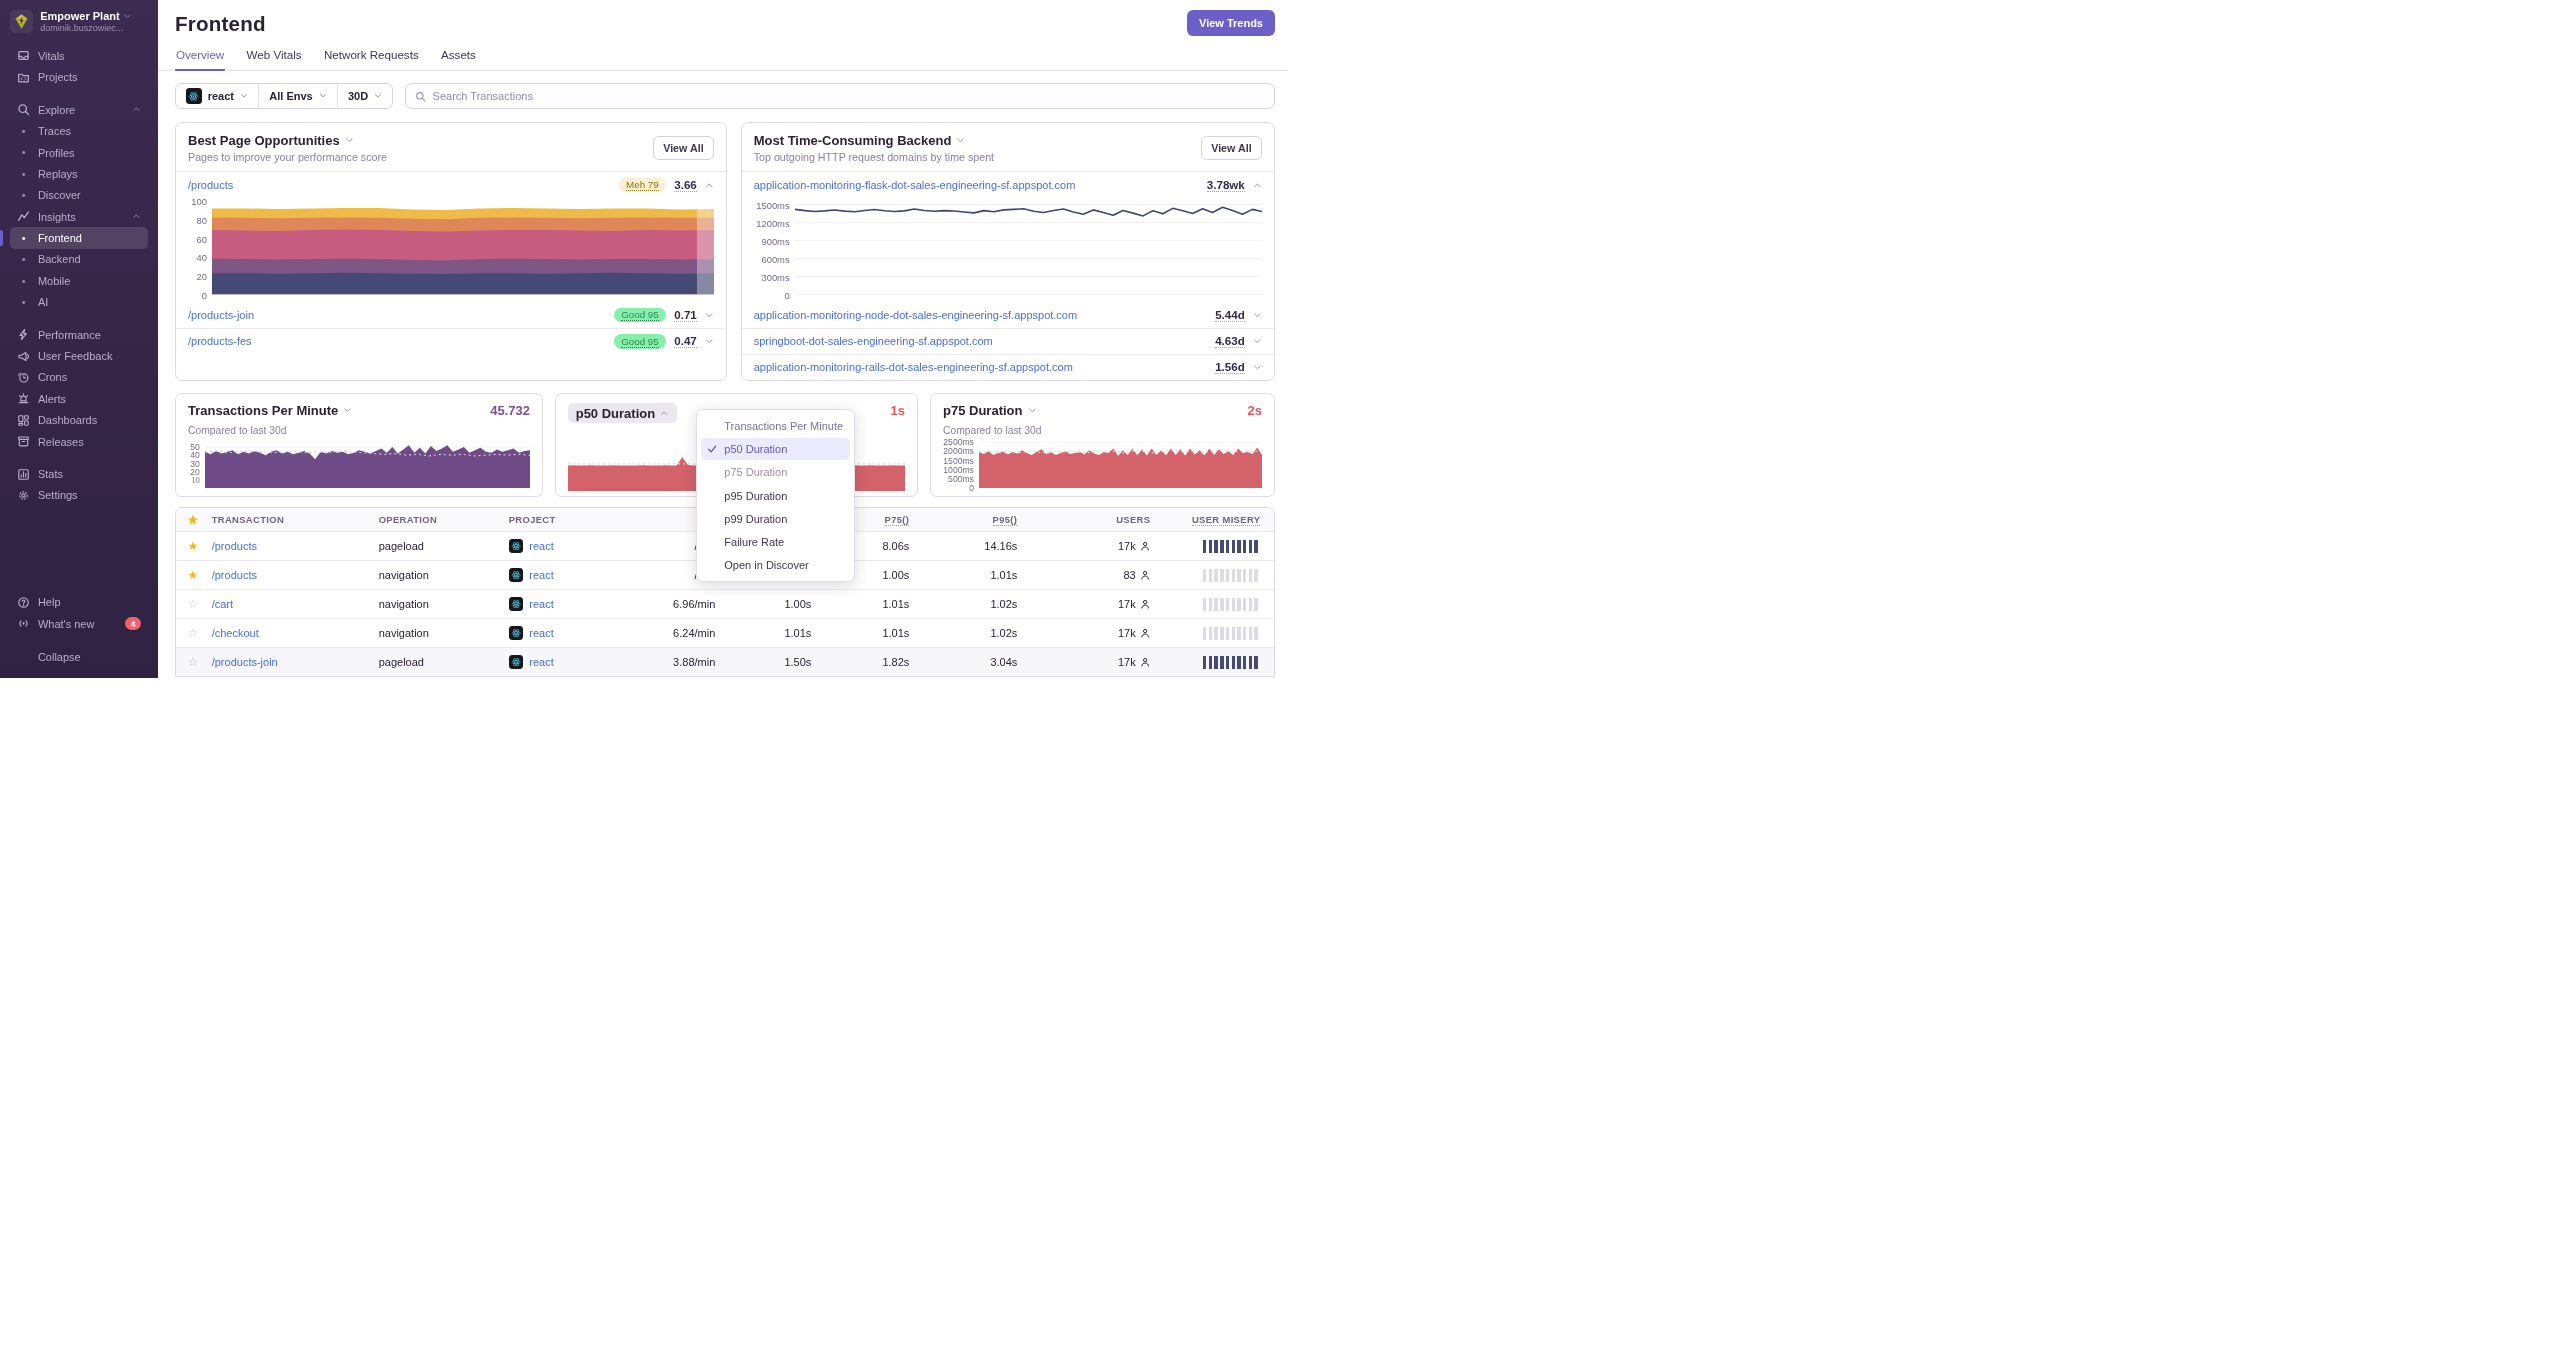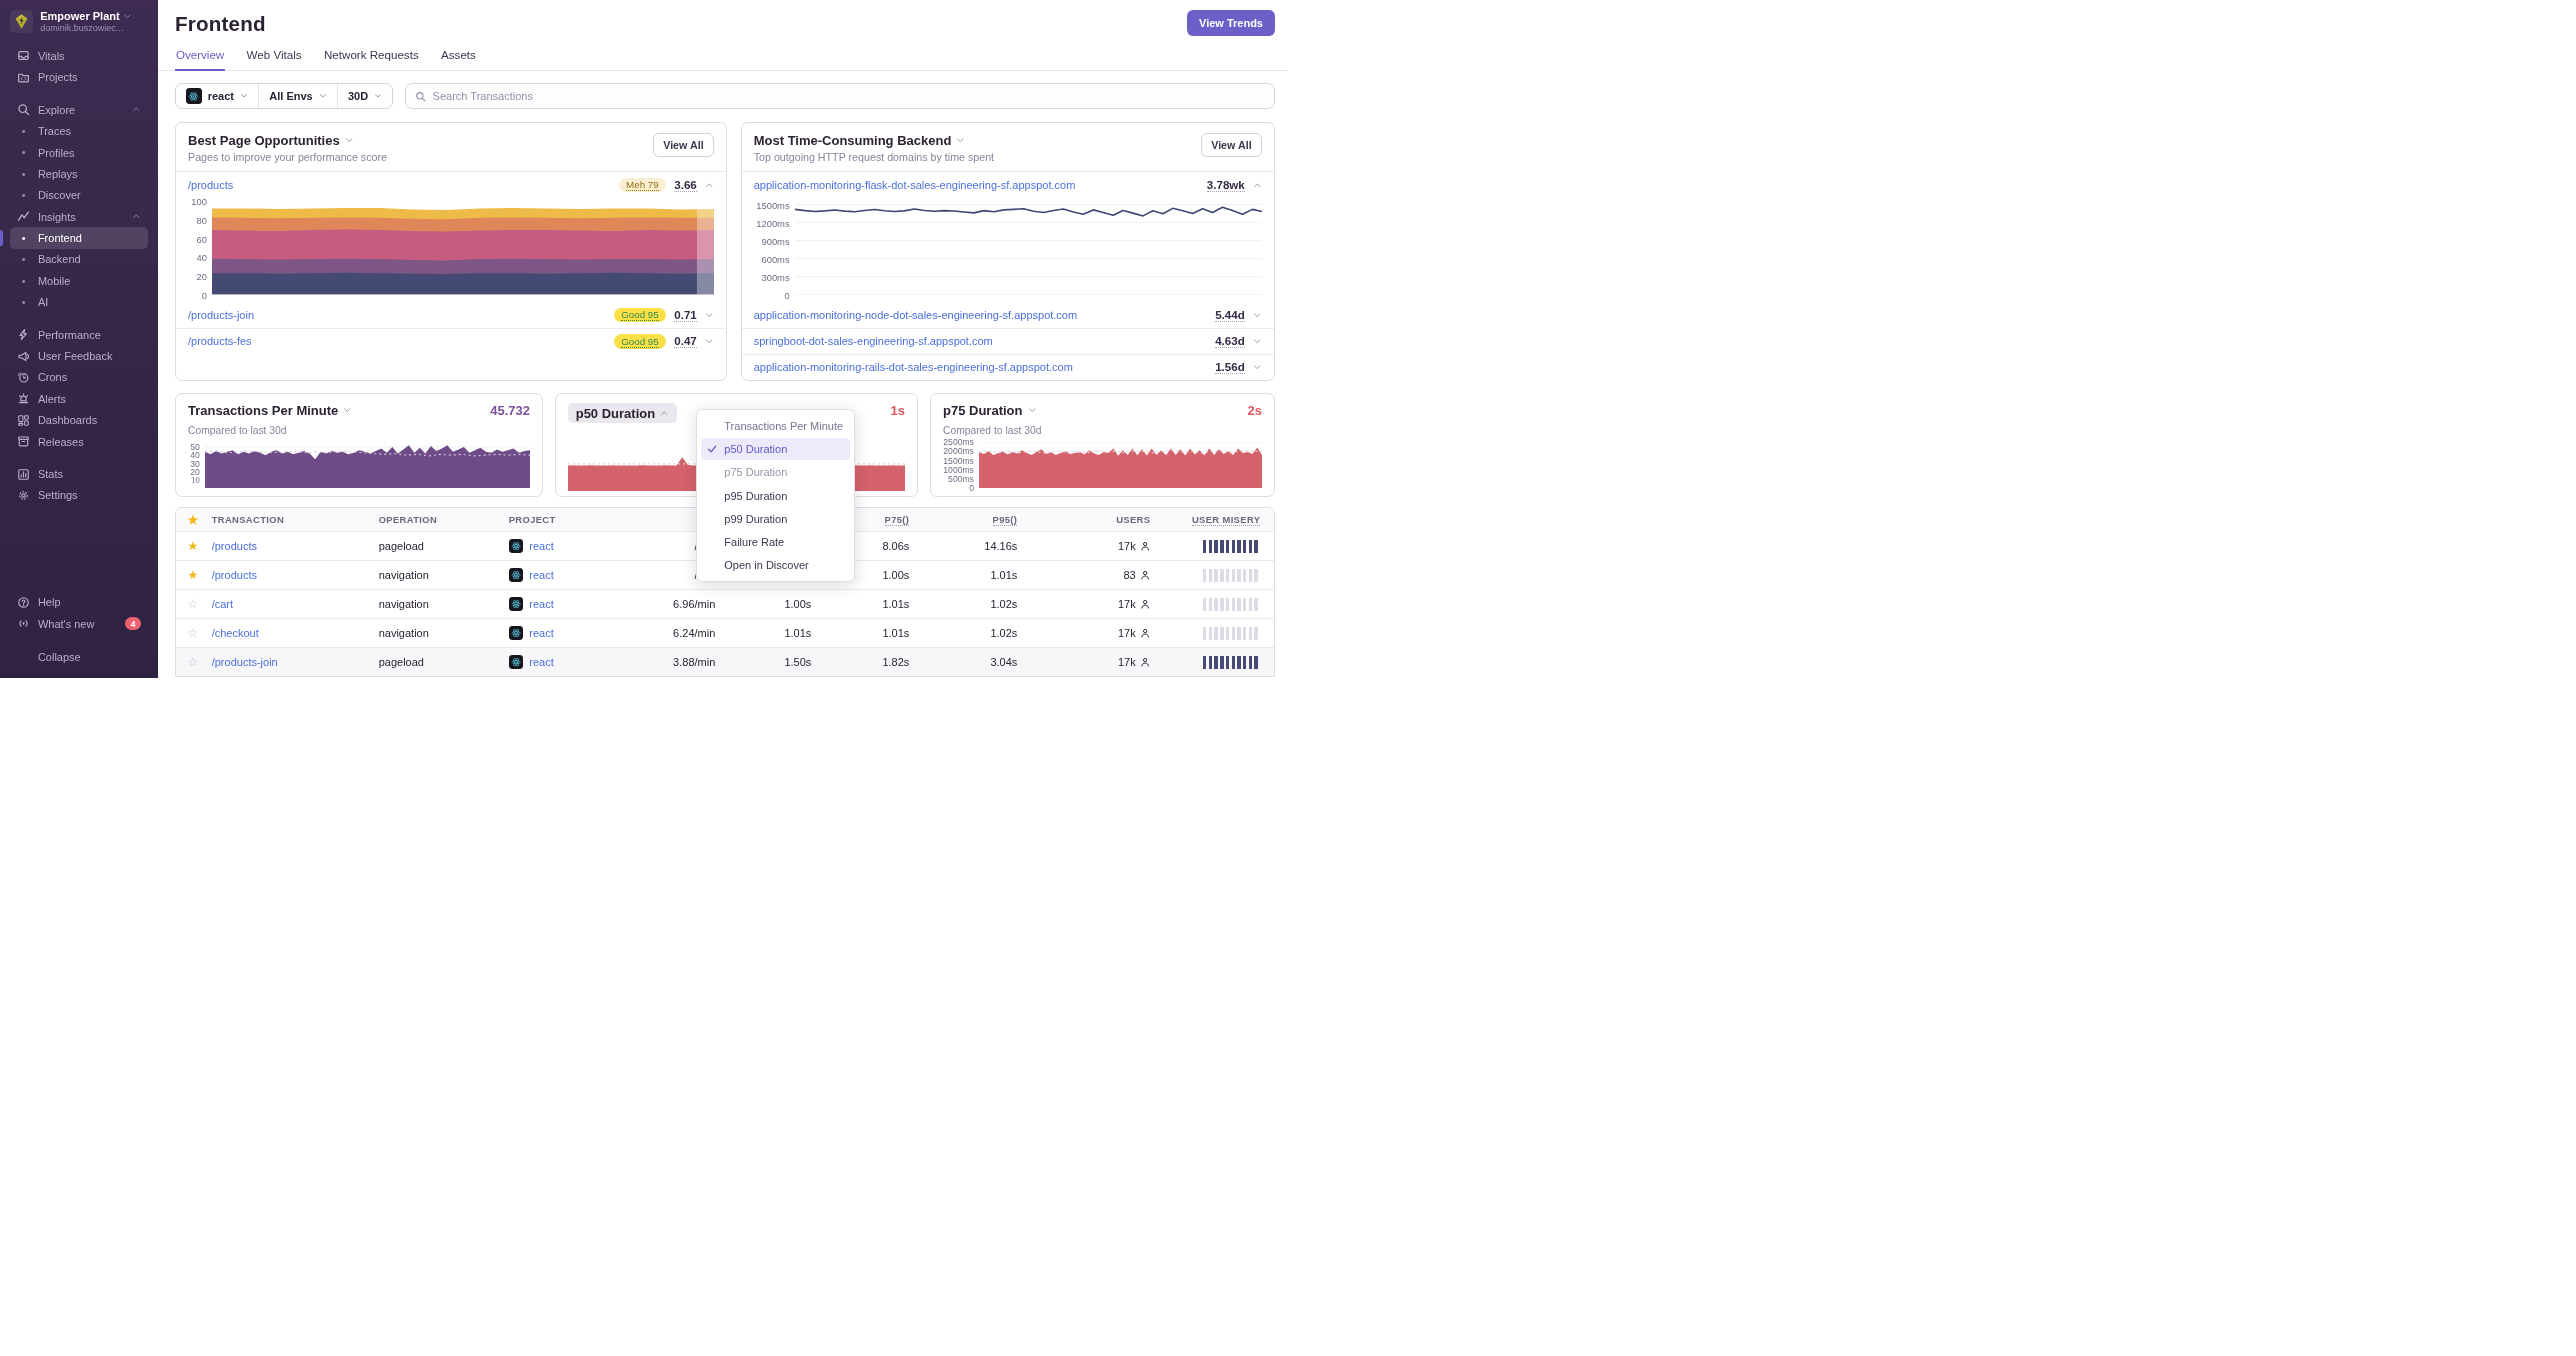--- a/index.html
+++ b/index.html
@@ -51,36 +51,36 @@
   .proj-icon { width:15.4px; height:15.4px; border-radius:3.4px; background:#16161d; display:flex; align-items:center; justify-content:center; }
   .chev { width:7.7px; height:7.7px; stroke:#857d92; }
   .search { flex:1; display:flex; align-items:center; gap:6.9px; border:0.9px solid #d8d2e0; border-radius:6.9px; background:#fdfdfe; padding:0 8.6px; }
   .search svg { width:11px; height:11px; stroke:#9a92a8; flex:0 0 11px; }
   .search input { border:none; outline:none; background:none; flex:1; font-size:11px; color:#2b2233; font-family:inherit; }
   .search input::placeholder { color:#978da6; }
 
   
   .grid-top { display:grid; grid-template-columns:552px 1fr; gap:13.7px; margin-top:13px; }
   .panel { border:0.9px solid #dfdae6; border-radius:6.9px; background:#fff; overflow:hidden; }
-  .panel-head { display:flex; justify-content:space-between; align-items:flex-start; padding:9.4px 12px 7.7px; border-bottom:0.9px solid #eae6ef; }
+  .panel-head { display:flex; justify-content:space-between; align-items:center; padding:9.4px 12px 7.7px; border-bottom:0.9px solid #eae6ef; }
   .ptitle { display:flex; align-items:center; gap:5.1px; font-size:13px; font-weight:bold; color:#2b2233; cursor:pointer; }
   .psub { font-size:10.7px; color:#8d819c; margin-top:3.4px; }
   .btn-secondary { border:0.9px solid #d5cfdd; background:#fff; border-radius:6px; font-size:10.7px; font-weight:bold;
     color:#40354f; padding:5.1px 9.4px; cursor:pointer; font-family:inherit; }
   .prow { display:flex; align-items:center; justify-content:space-between; padding:0 12px; height:26px; border-top:0.9px solid #ede9f1; font-size:11px; }
   .prow:first-of-type { border-top:none; }
   .exp-row { display:flex; align-items:center; justify-content:space-between; padding:0 12px; height:26px; font-size:11px; }
   a.plink { color:#4a6fdb; text-decoration:none; cursor:pointer; }
   .rright { display:flex; align-items:center; gap:8.6px; }
   .score { font-size:11.6px; font-weight:bold; color:#352a45; border-bottom:0.9px dotted #a99fb5; }
   .dval { font-size:11.6px; font-weight:bold; color:#352a45; border-bottom:0.9px dotted #a99fb5; }
   .badge { border-radius:17px; padding:1.7px 6.9px; font-size:9.8px; }
   .badge span { border-bottom:0.9px dotted; }
   .badge.meh { background:#fbf0d3; color:#8f7210; }
-  .badge.good { background:#fde047; color:#2c8a52; }
+  .badge.good { background:#86efac; color:#2c8a52; }
   .rowchev { width:8.6px; height:8.6px; stroke:#9a90a8; }
 
   .chart-block { display:flex; padding:3.4px 12px 6.9px; height:104px; }
   .yaxis { position:relative; font-size:9.4px; color:#756a85; flex:0 0 auto; }
   .yaxis .tick { position:absolute; right:5.1px; transform:translateY(50%); white-space:nowrap; }
   .chart { position:relative; flex:1; }
   .chart svg { position:absolute; inset:0; width:100%; height:100%; display:block; }
 
   
   .grid-mid { display:grid; grid-template-columns:368px 363px 1fr; gap:12px; margin-top:12px; }

